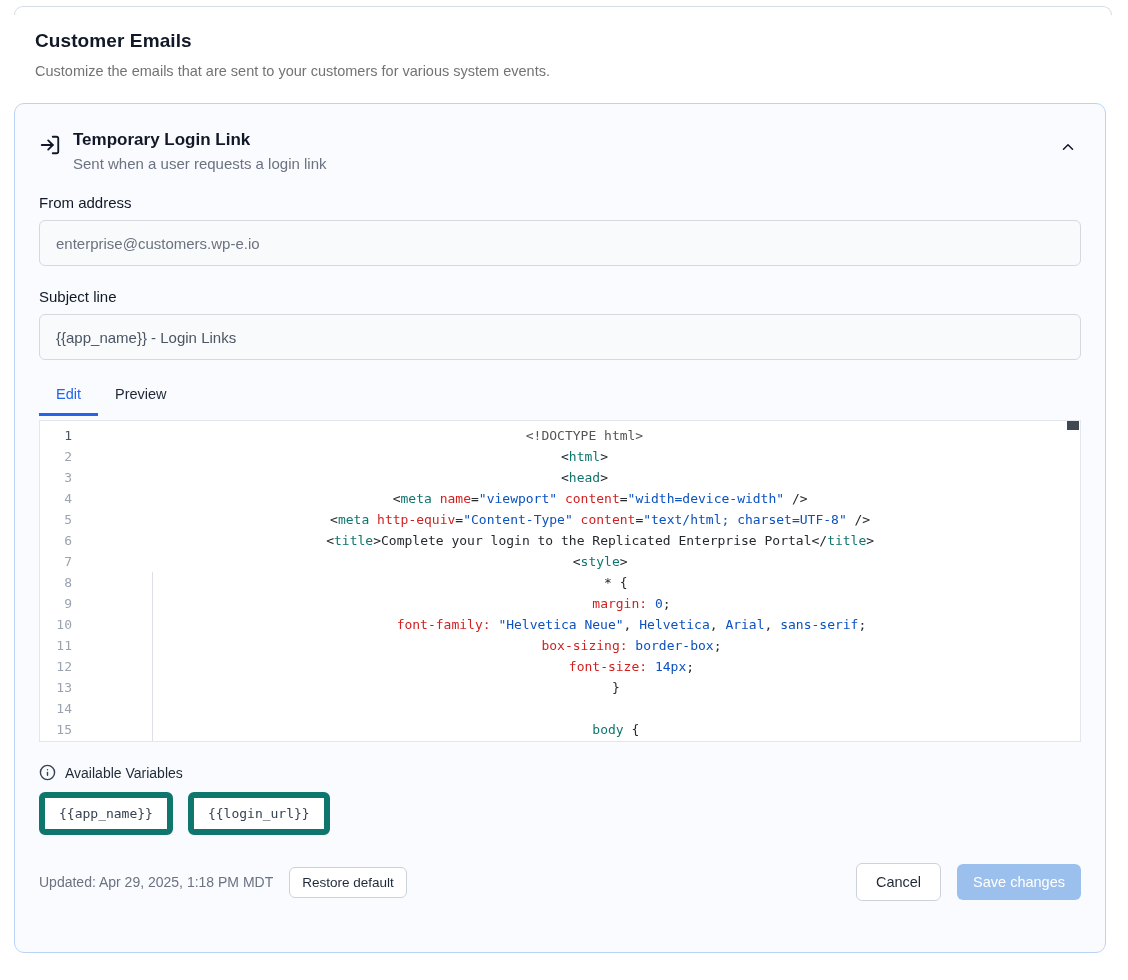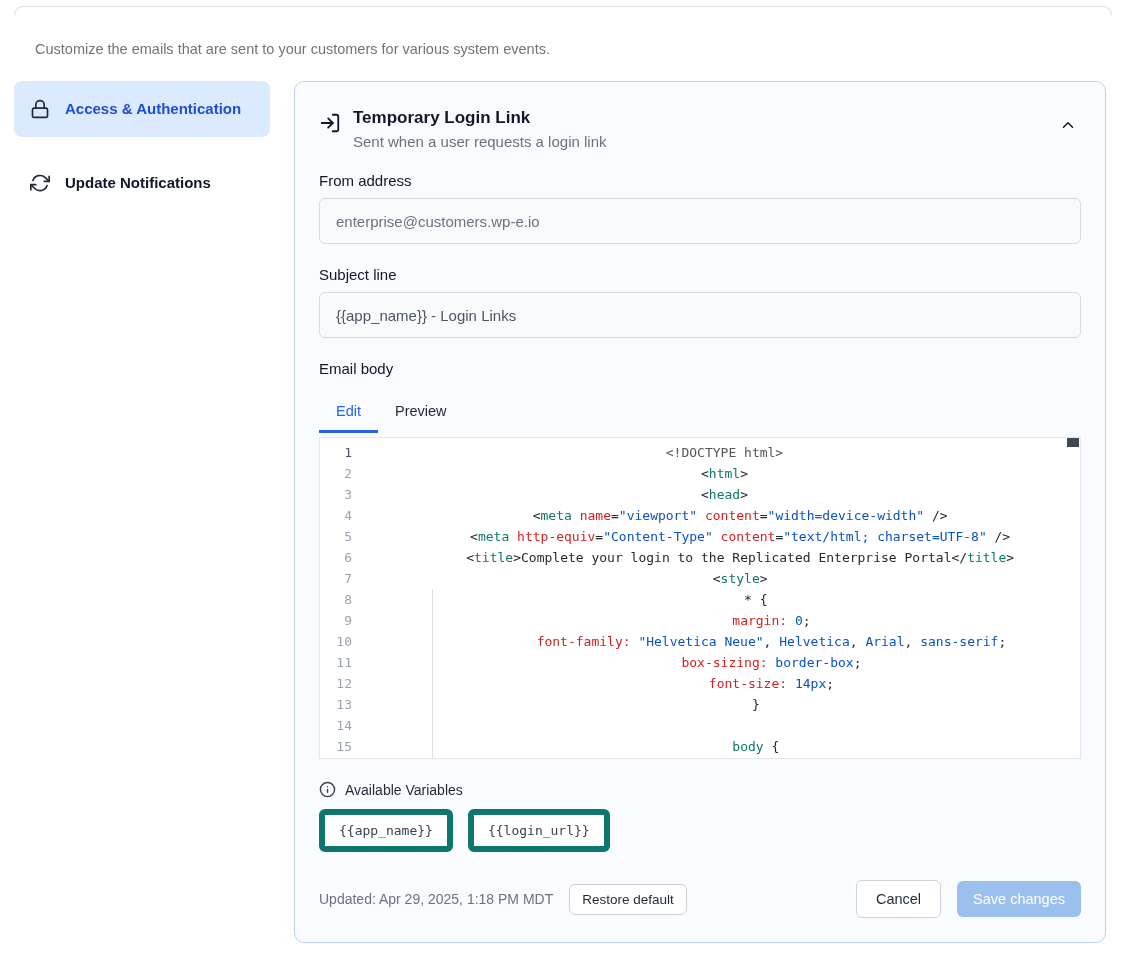--- a/index.html
+++ b/index.html
@@ -98,46 +98,26 @@
   }
   .spacer{flex:1;}
   .icn svg{display:block;}
 </style>
 </head>
 <body>
 
 <div class="top-rule"></div>
 
 <div class="header">
+  <div class="page-title">Customer Emails</div>
   <div class="page-subtitle">Customize the emails that are sent to your customers for various system events.</div>
 </div>
 
 <div class="layout">
 
-  <div class="sidebar">
-    <div class="side-item active">
-      <span class="icn">
-        <svg width="20" height="20" viewBox="0 0 24 24" fill="none" stroke="currentColor" stroke-width="2" stroke-linecap="round" stroke-linejoin="round">
-            <rect x="3" y="11" width="18" height="11" rx="2"></rect>
-            <path d="M7 11V7a5 5 0 0 1 10 0v4"></path>
-          </svg>
-      </span>
-      <span>Access &amp; Authentication</span>
-    </div>
-    <div class="side-item">
-      <span class="icn">
-        <svg width="20" height="20" viewBox="0 0 24 24" fill="none" stroke="currentColor" stroke-width="2" stroke-linecap="round" stroke-linejoin="round">
-            <polyline points="23 4 23 10 17 10"></polyline>
-            <polyline points="1 20 1 14 7 14"></polyline>
-            <path d="M3.51 9a9 9 0 0 1 14.85-3.36L23 10M1 14l4.64 4.64A9 9 0 0 0 20.49 15"></path>
-          </svg>
-      </span>
-      <span>Update Notifications</span>
-    </div>
-  </div>
 
   <div class="card">
 
     <div class="card-head">
       <span class="icn">
         <svg width="22" height="22" viewBox="0 0 24 24" fill="none" stroke="currentColor" stroke-width="2" stroke-linecap="round" stroke-linejoin="round">
             <path d="M15 3h4a2 2 0 0 1 2 2v14a2 2 0 0 1-2 2h-4"></path>
             <polyline points="10 17 15 12 10 7"></polyline>
             <line x1="15" y1="12" x2="3" y2="12"></line>
           </svg>
@@ -154,21 +134,20 @@
         </span>
       </button>
     </div>
 
     <div class="field-label">From address</div>
     <input class="text-input" type="text" value="enterprise@customers.wp-e.io" style="">
 
     <div class="field-label">Subject line</div>
     <input class="text-input dark" type="text" value="{{app_name}} - Login Links" style="">
 
-    <div class="field-label">Email body</div>
 
     <div class="tab-bar">
       <button class="tab active">Edit</button>
       <button class="tab">Preview</button>
     </div>
 
     <div class="editor">
       <div class="gutter">
           <div class="ln-num current">1</div>
           <div class="ln-num">2</div>

